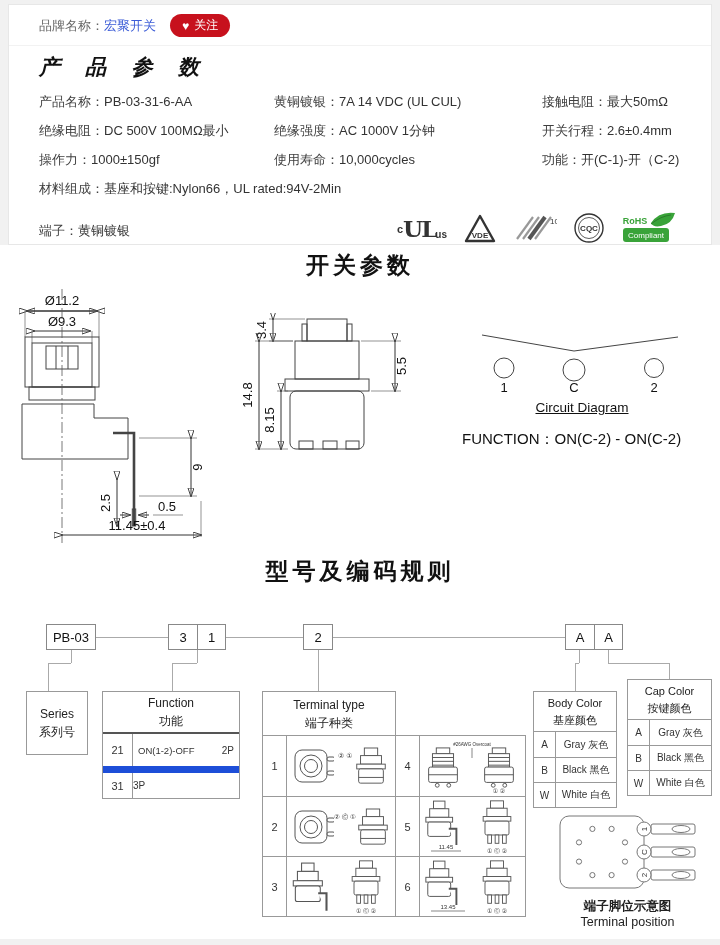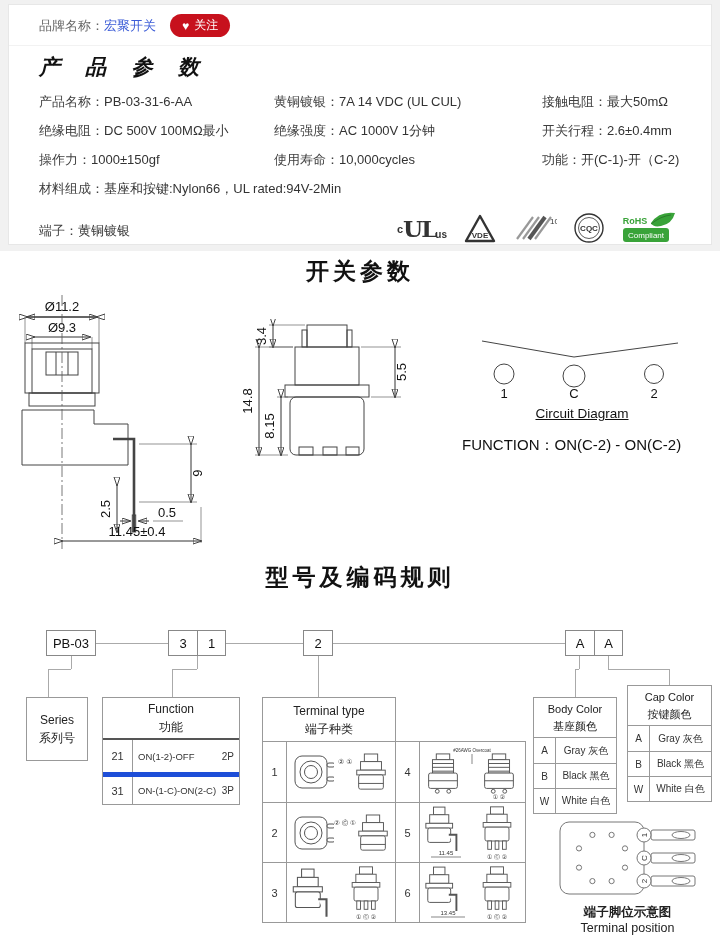--- a/index.html
+++ b/index.html
@@ -21,21 +21,21 @@
   .sv{color:#333}
   .spec.wide{height:29px}
   .last-row{display:flex;align-items:flex-end;justify-content:space-between;height:42px}
   .certs{display:flex;align-items:center;gap:16px;padding-right:4px}
   .cert{display:inline-flex;align-items:center}
   .ul-c{font-size:11px;font-weight:bold;align-self:flex-start;margin-top:8px;font-style:normal}
   .ul-main{font-size:23px;font-weight:bold;font-family:"DejaVu Serif",serif;letter-spacing:-2px}
   .ul-us{font-size:10px;font-weight:bold;align-self:flex-end;margin-bottom:2px;font-style:normal}
   
   .sec{background:#fff;position:relative}
-  #sec-switch{margin-top:6px;height:306px}
+  #sec-switch{height:306px}
   #sec-coding{height:388px}
   .sec-title{text-align:center;font-size:23px;font-weight:bold;color:#111;padding-top:5px;letter-spacing:4px}
   .abs{position:absolute}
   
   .td line,.td path,.td rect,.td circle{stroke:#444;fill:none;stroke-width:1}
   .td .dim{stroke:#333;stroke-width:1}
   .td .ext{stroke:#666;stroke-width:.7}
   .td .cl{stroke:#555;stroke-width:.8;stroke-dasharray:11 3 2 3}
   .td text{fill:#111;stroke:none;font-size:13px;font-family:"Liberation Sans",sans-serif}
   .td .lead{stroke-width:2.6}
@@ -44,21 +44,21 @@
   
   .vl{position:absolute;width:1px;background:#aaa}
   .hl{position:absolute;height:1px;background:#aaa}
   .codebox{position:absolute;height:26px;border:1px solid #888;background:#fff;display:flex;align-items:center;justify-content:center;font-size:13px;color:#111;z-index:2}
   .codebox .half{width:50%;height:100%;display:flex;align-items:center;justify-content:center}
   .codebox .half+.half{border-left:1px solid #888}
   .tbl{position:absolute;border:1px solid #999;background:#fff;z-index:2}
   .tbl-hd{text-align:center;font-size:12px;color:#222;display:flex;flex-direction:column;justify-content:center;line-height:1.5}
   .fn .tbl-hd{height:42px;border-bottom:2px solid #555}
   .fn-row{display:flex;align-items:stretch;height:32px;font-size:10px}
-  .fn-row+.fn-row{border-top:5px solid #1d4ed8}
+  .fn-row+.fn-row{border-top:7px solid #1d4ed8}
   .fn-code{width:30px;border-right:1px solid #999;display:flex;align-items:center;justify-content:center;font-size:11px}
   .fn-desc{flex:1;display:flex;align-items:center;padding-left:5px;font-size:9.5px;white-space:nowrap}
   .fn-poles{display:flex;align-items:center;padding-right:5px;font-size:10px}
   .tt .tbl-hd{height:44px;border-bottom:1px solid #999}
   .tt-row{display:flex;align-items:stretch;height:60px}
   .tt-row+.tt-row{border-top:1px solid #999}
   .tt-num{width:24px;border-right:1px solid #999;display:flex;align-items:center;justify-content:center;font-size:11px}
   .tt-diag{flex:1;display:flex;align-items:center;justify-content:center}
   .tcell use{fill:#fff;stroke:#555;stroke-width:1}
   .tcell text{fill:#333;stroke:none}
@@ -375,21 +375,20 @@
       <div>Function</div>
       <div>功能</div>
     </div>
     <div class="fn-row">
       <span class="fn-code">21</span>
       <span class="fn-desc">ON(1-2)-OFF</span>
       <span class="fn-poles">2P</span>
     </div>
     <div class="fn-row">
       <span class="fn-code">31</span>
-      <span class="fn-desc">ON-(1-C)-ON(2-C)</span>
       <span class="fn-poles">3P</span>
     </div>
   </div>
 
   <div class="tbl tt" style="left:262px;top:140px;width:134px">
     <div class="tbl-hd">
       <div>Terminal type</div>
       <div>端子种类</div>
     </div>
     <div class="tt-row">

